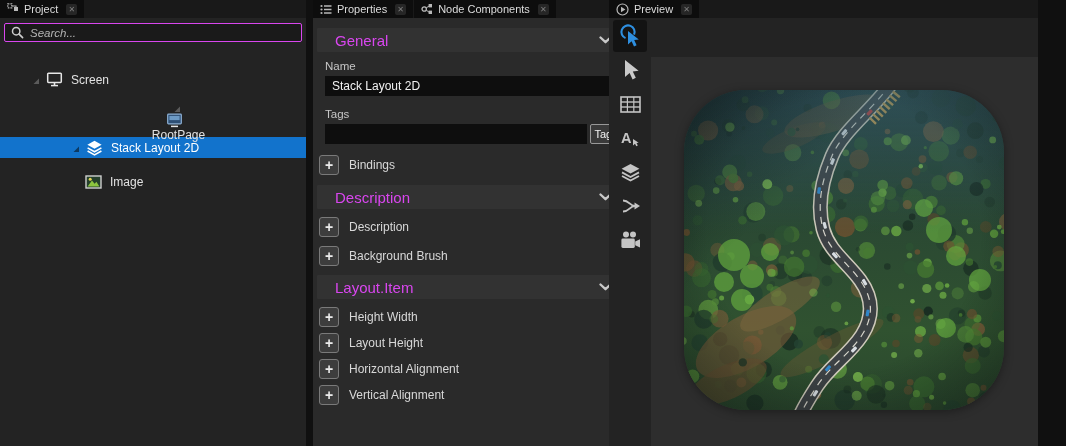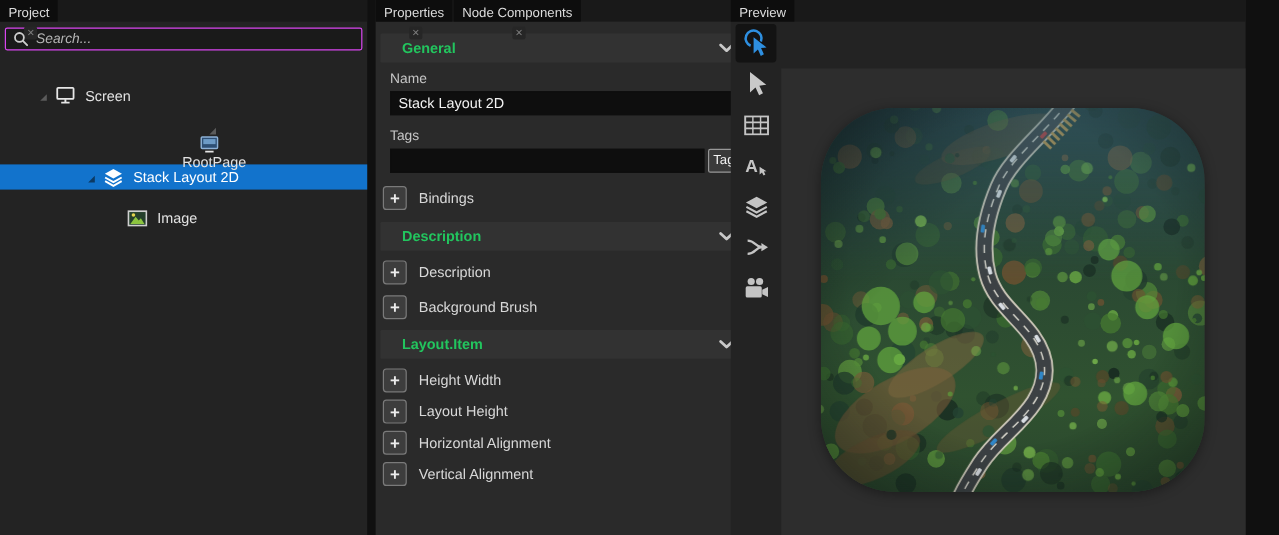--- a/index.html
+++ b/index.html
@@ -4,43 +4,43 @@
 <style>
   * { margin:0; padding:0; box-sizing:border-box; }
   html,body { background:#141414; }
   body { font-family:"Liberation Sans", sans-serif; }
   .app { position:relative; width:1066px; height:446px; background:#101010; overflow:hidden; }
 
   
   .panel { position:absolute; top:0; bottom:0; }
   .tabbar { height:18px; background:#191919; display:flex; align-items:stretch; }
   .tab { display:flex; align-items:center; gap:5px; padding:0 7px; background:#0d0d0d;
-         color:#dcdcdc; font-size:11px; margin-right:1px; cursor:default;flex-direction:column; }
+         color:#dcdcdc; font-size:11px; margin-right:1px; cursor:default; }
   .tab .close { width:11px; height:11px; margin-left:3px; border-radius:2px; background:#262626;
                 color:#7d7d7d; font-size:8px; line-height:11px; text-align:center; }
   .ticon-svg { display:block; }
 
   
   .panel-left { left:0; width:306px; background:#232323; }
   .searchbox { margin:5px 4px 6px 4px; height:19px; background:#1a1a1a; border:1px solid #d946ef;
                border-radius:2px; display:flex; align-items:center; padding:0 6px; gap:6px; }
   .searchbox .ph { color:#b5b5b5; font-size:11.5px; font-style:italic; }
   .tree { padding-top:8px; }
   .trow { height:21px; display:flex; align-items:center; color:#e2e2e2; font-size:12px;margin-top:13px; }
   .trow .caret { width:10px; height:10px; margin-right:4px; flex:none; }
   .trow .nicon { width:18px; height:15px; margin-right:8px; flex:none; display:flex; align-items:center; justify-content:center; }
   .trow.selected { background:#1273cc; color:#ffffff; }
-  .lvl0 { padding-left:31px; } .lvl1 { padding-left:51px;flex-direction:column; } .lvl2 { padding-left:71px; } .lvl3 { padding-left:105px; }
+  .lvl0 { padding-left:31px; } .lvl1 { padding-left:51px;flex-direction:column; } .lvl2 { padding-left:71px; } .lvl3 { padding-left:84px; }
 
   
   .panel-mid { left:313px; width:316px; background:#2a2a2a; }
   .mid-body { padding:10px 7px 0 4px; }
   .sec-head { height:24px; background:#323232; border-radius:1px; display:flex; align-items:center;
               padding:0 10px 0 18px; }
-  .sec-head .t { color:#22c55e; font-size:12px; font-weight:bold; }
+  .sec-head .t { color:#d946ef; font-size:15px; font-weight:normal; }
   .sec-head .chev { margin-left:auto; display:flex; }
   .flabel { color:#c6c6c6; font-size:11.5px; margin:8px 0 0 8px; }
   .tinput { display:block; width:297px; height:20px; margin:4px 0 0 8px; background:#0e0e0e; border:1px solid #0e0e0e;
             color:#f2f2f2; font-size:12px; font-family:"Liberation Sans",sans-serif; padding:0 6px; outline:none; }
   .tagsrow { display:flex; margin:4px 0 0 8px; width:297px; }
   .tagsrow .tinput2 { flex:1; height:20px; background:#0e0e0e; border:1px solid #0e0e0e; color:#f2f2f2;
                       font-size:12px; padding:0 6px; outline:none; font-family:"Liberation Sans",sans-serif;}
   .tagsbtn { width:32px; height:20px; margin-left:3px; background:#3a3a3a; border:1px solid #989898;
              border-radius:2px; color:#f2f2f2; font-size:11px; display:flex; align-items:center; justify-content:center; }
   .plusrow { display:flex; align-items:center; margin:8px 0 0 2px; height:22px; }

